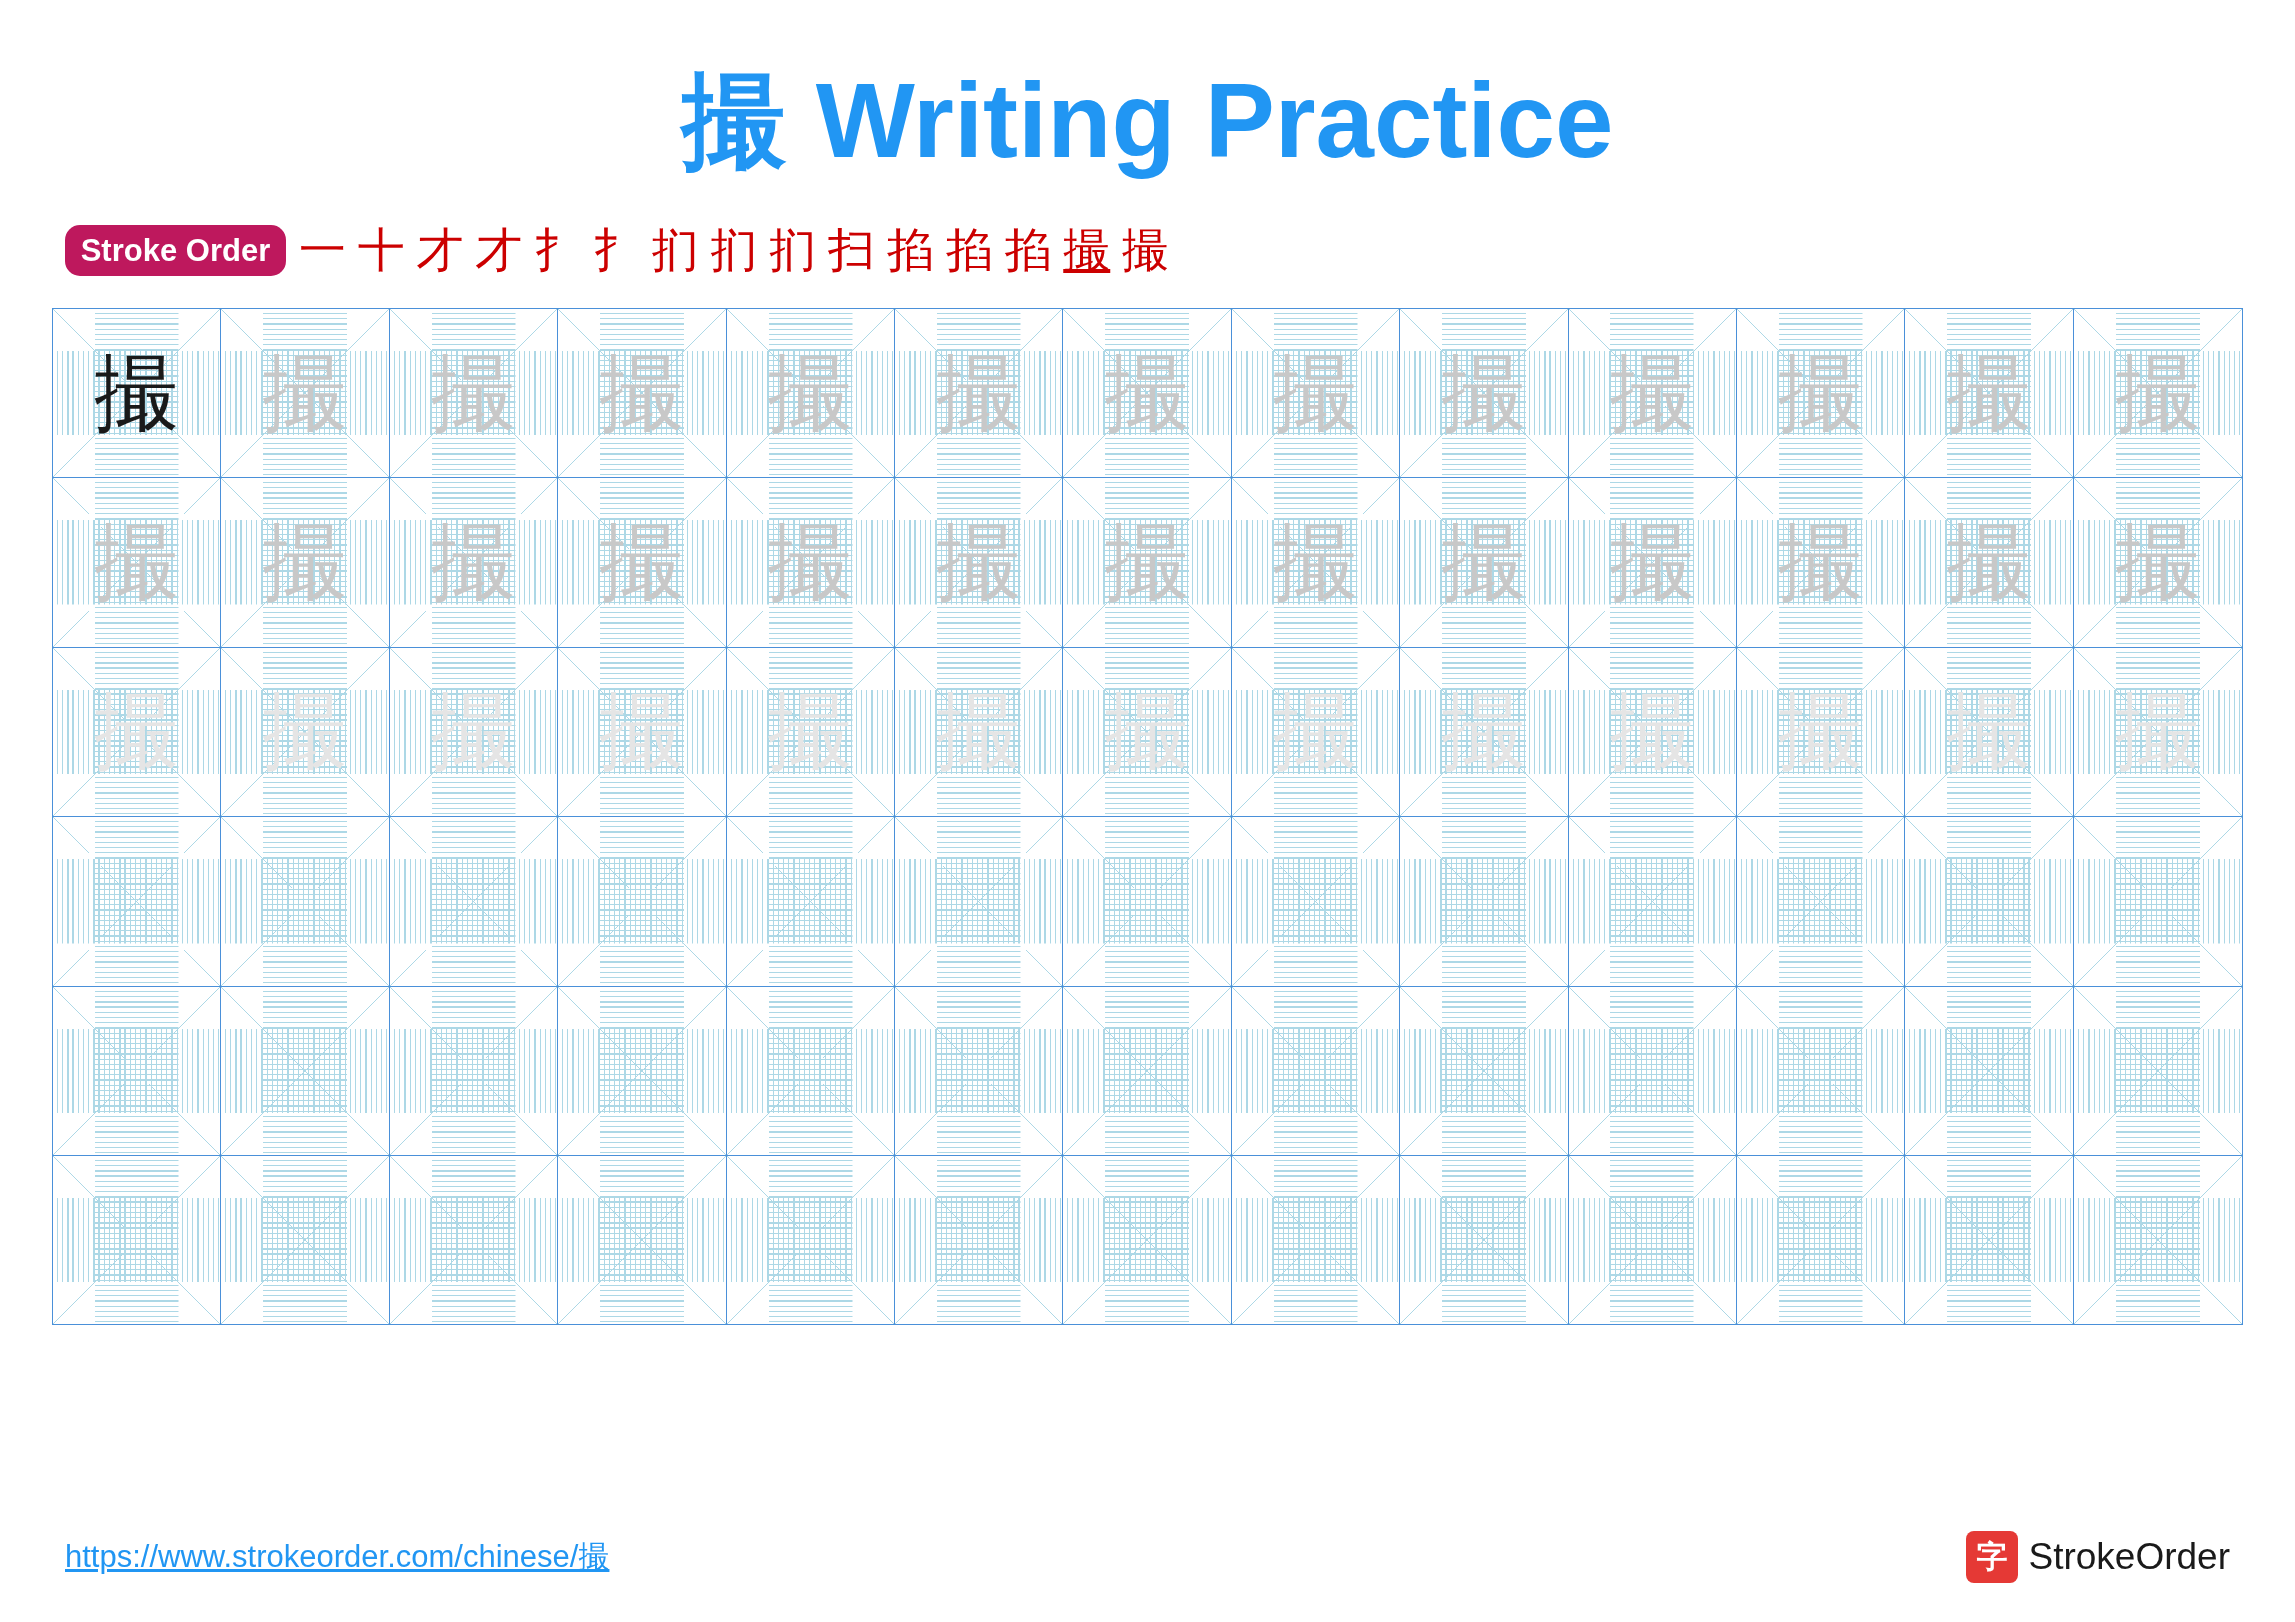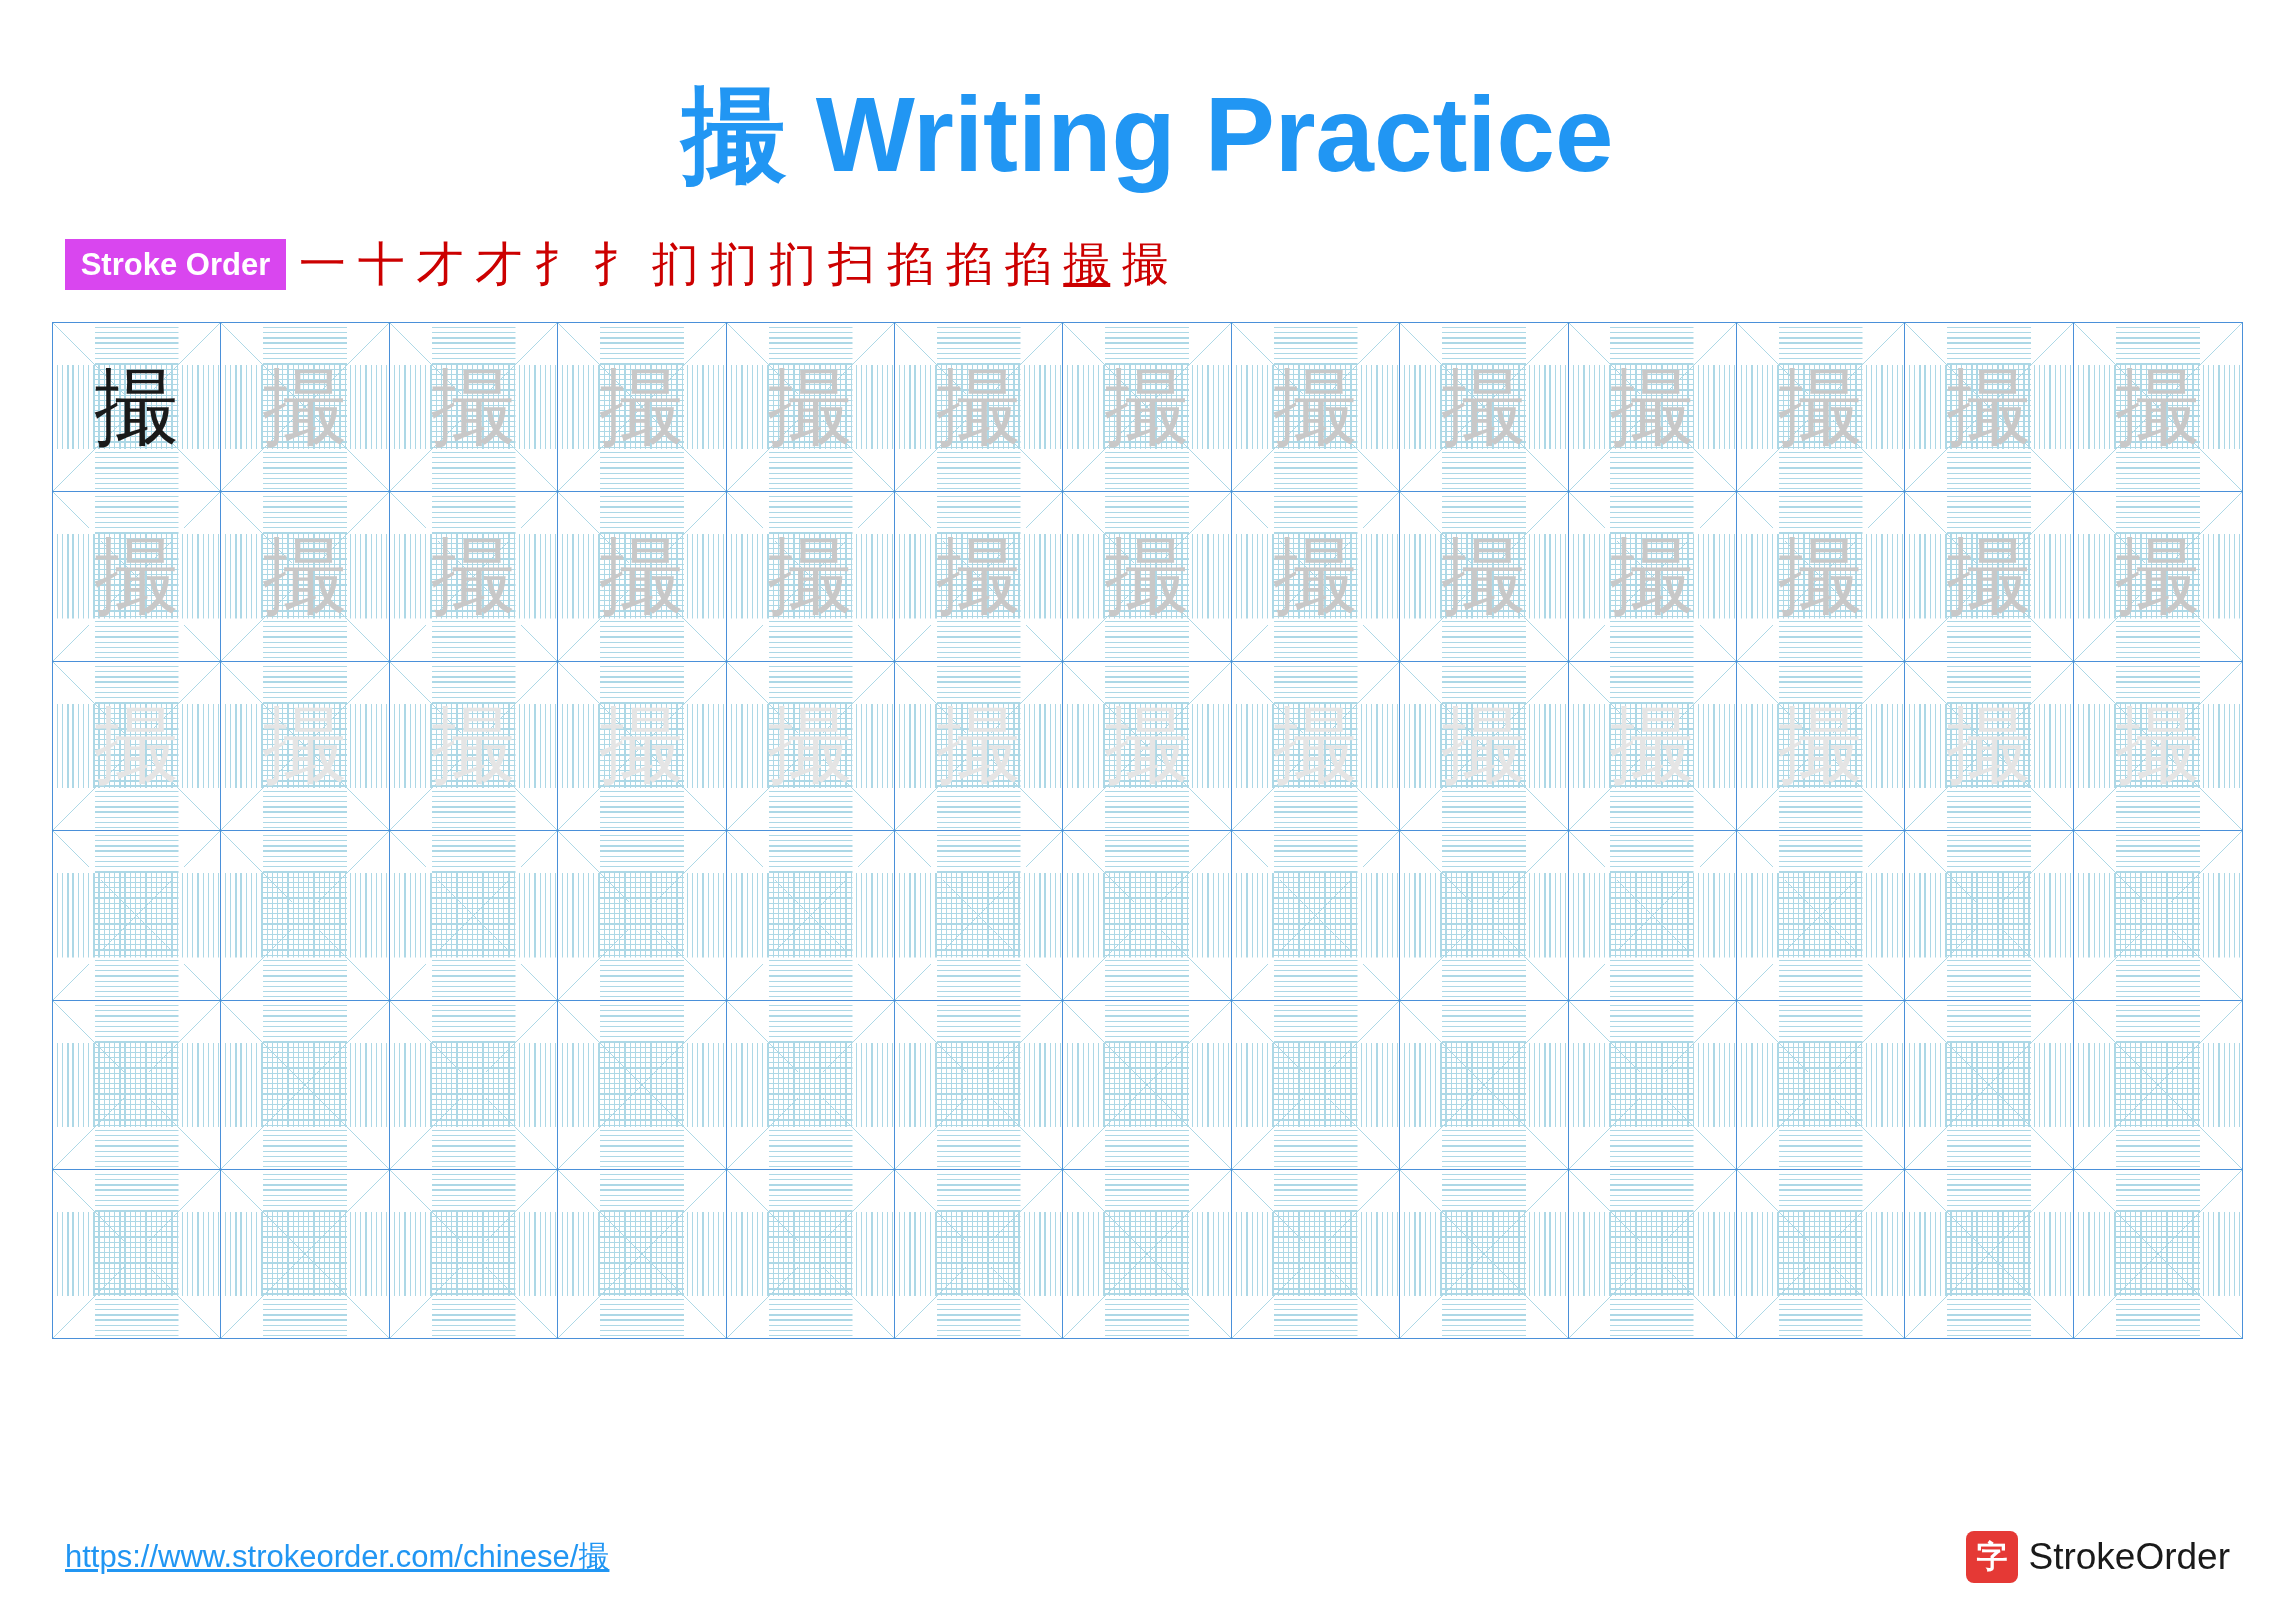--- a/index.html
+++ b/index.html
@@ -7,39 +7,39 @@
       background: #ffffff;
       width: 2295px;
       height: 1622px;
       font-family: Arial, sans-serif;
       position: relative;
       overflow: hidden;
     }
 
     .page-title {
       text-align: center;
-      padding-top: 66px;
+      padding-top: 52px;
       margin-bottom: 26px;
     }
 
     .stroke-order-row {
       display: flex;
       align-items: center;
       padding-left: 65px;
       margin-bottom: 26px;
       gap: 13px;
     }
 
     .stroke-order-badge {
-      background: #d946ef;
+      background: #be185d;
       color: white;
       font-size: 31px;
       font-weight: bold;
       padding: 7.9px 15.7px;
-      border-radius: 0;
+      border-radius: 15px;
     }
 
     .stroke-sequence {
       display: flex;
       align-items: center;
       gap: 11.8px;
       font-size: 47px;
       color: #cc0000;
     }
 

